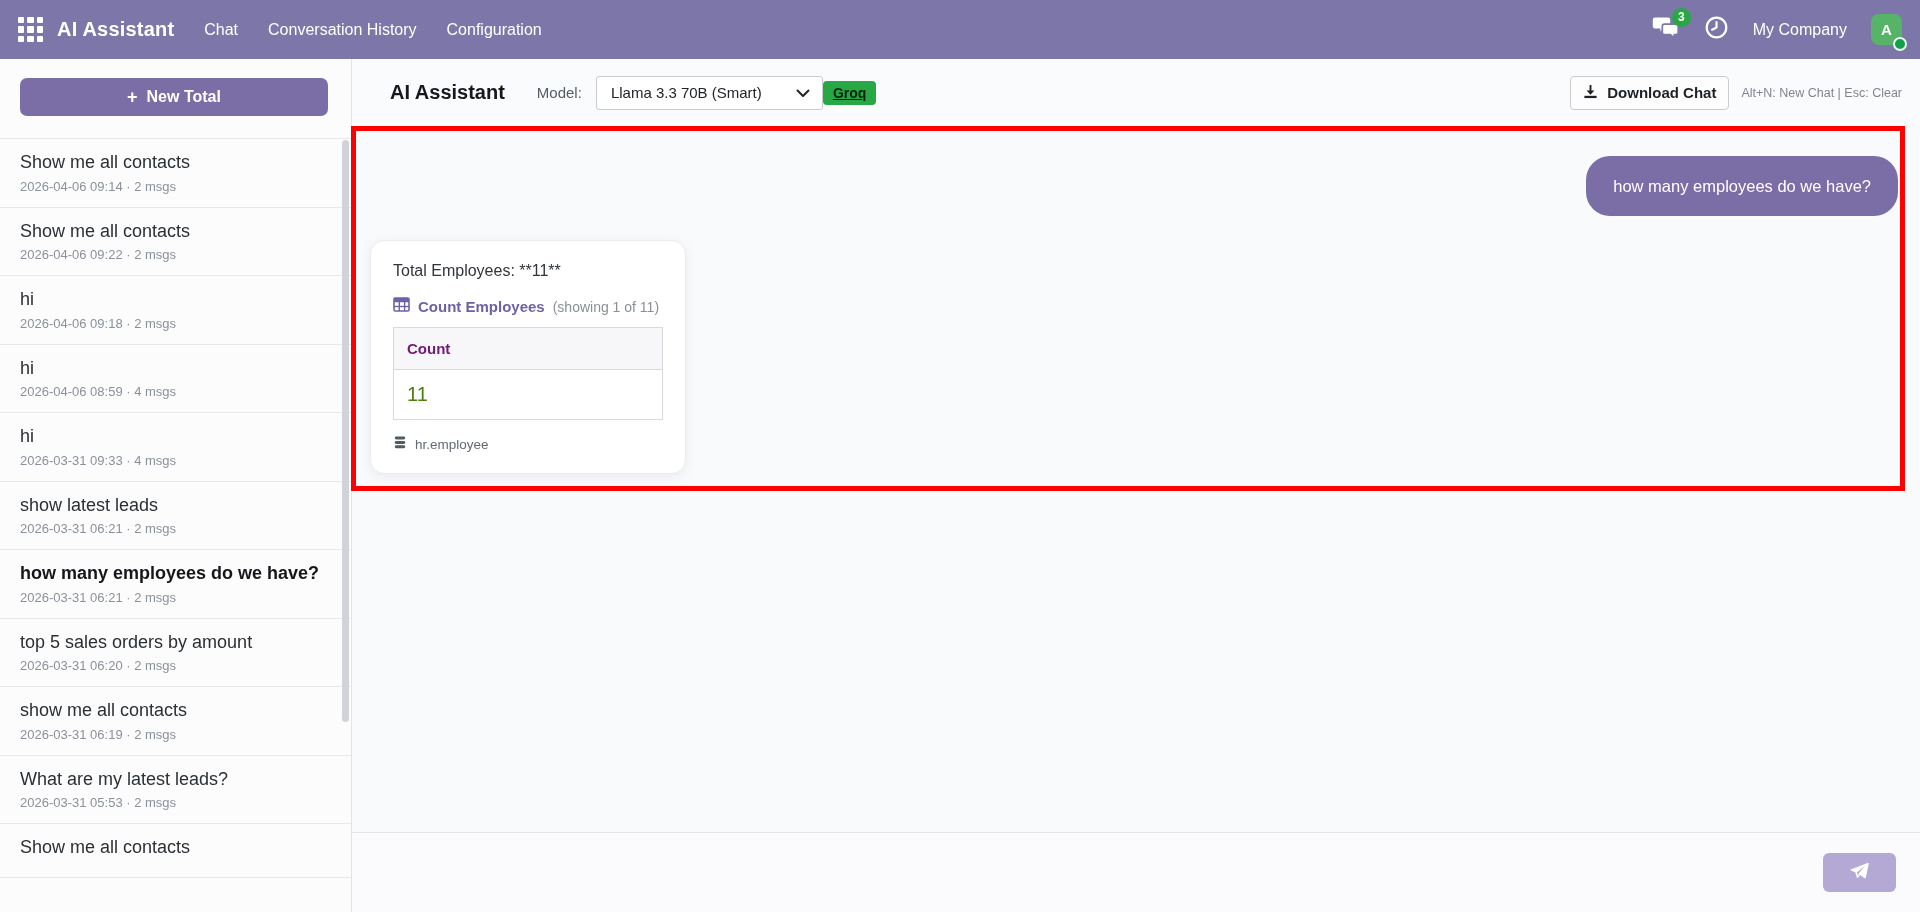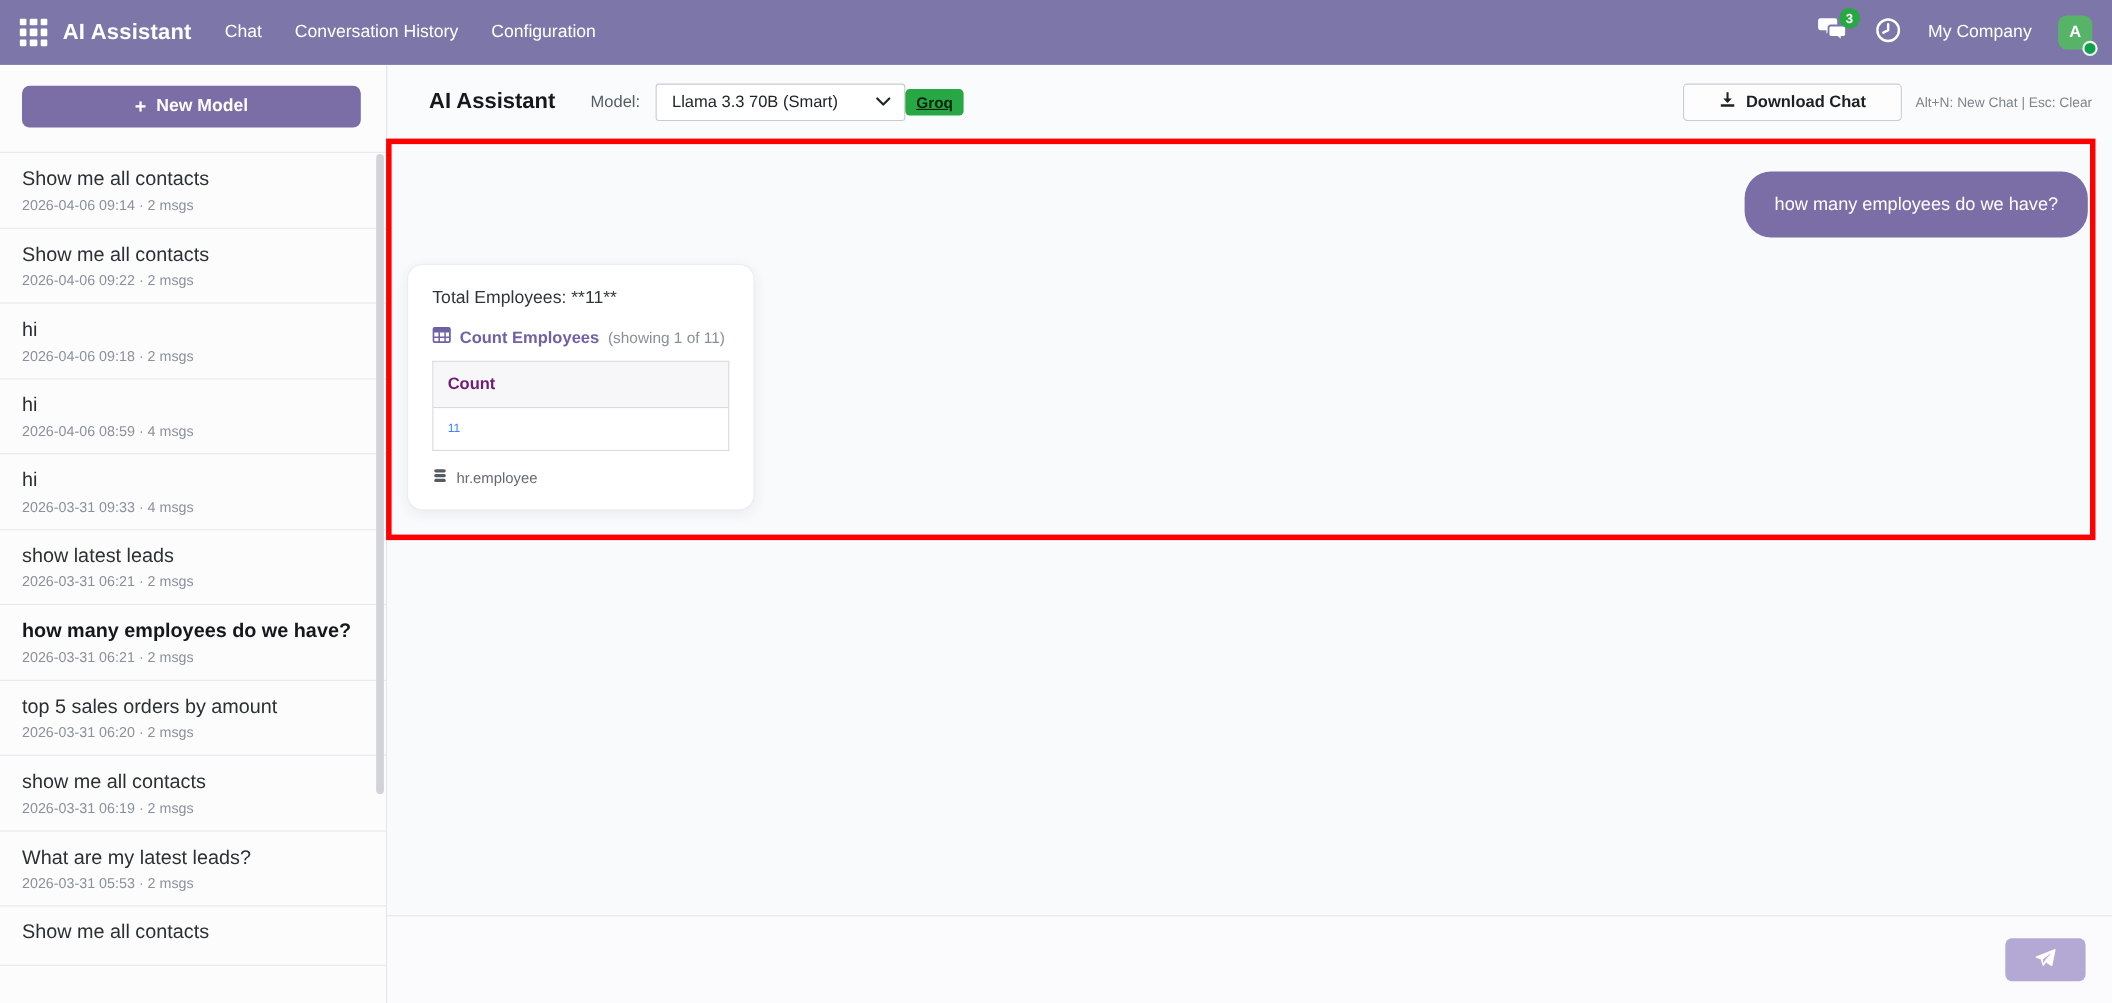--- a/index.html
+++ b/index.html
@@ -51,41 +51,41 @@
     display:flex; align-items:center; padding:0 18px 0 38px; }
   .main-title { font-size:20px; font-weight:700; color:#15181d; }
   .model-label { font-size:15px; color:#565c64; margin:0 14px 0 32px; }
   .model-select { width:227px; height:34px; background:#fff; border:1px solid #c9cbd0; border-radius:3px;
     display:flex; align-items:center; justify-content:space-between; padding:0 12px 0 14px;
     font-size:15px; color:#212529; cursor:pointer; }
   .provider-badge { background:var(--success-green); color:#04230d;
     font-size:14px; font-weight:700; padding:4px 10px; border-radius:4px;text-decoration:underline; }
   .header-right { margin-left:auto; display:flex; align-items:center; }
   .download-btn { height:34px; background:#fdfdfe; border:1px solid #caccd0; border-radius:4px;
-    font-family:inherit; display:flex; align-items:center; gap:9px; padding:0 32px;
+    font-family:inherit; display:flex; align-items:center; gap:9px; padding:0 12px;
     font-size:15px; font-weight:700; color:#1d2125; cursor:pointer; }
   .shortcut-hint { font-size:12.5px; color:#80858d; margin-left:12px; white-space:nowrap; }
 
   
   .chat-area { position:absolute; top:126px; left:352px; right:0; bottom:80px; background:#f9fafc; }
   .annotation-rect { position:absolute; left:351px; top:126px; width:1554px; height:365px;
     border:5px solid var(--annotation-red); pointer-events:none; z-index:10; }
   .user-bubble { position:absolute; top:156px; right:22px; background:var(--accent-purple); color:#fff;
     font-size:16.5px; padding:19px 27px; border-radius:24px; line-height:1.35; }
   .assistant-card { position:absolute; left:370px; top:240px; width:316px;
     background:#fff; border:1px solid #ececf1; border-radius:14px;
     box-shadow:0 3px 12px rgba(40,40,70,.07); padding:21px 22px 20px; }
   .card-text { font-size:16px; color:#2f353b; }
   .card-table-head { display:flex; align-items:center; gap:8px; margin-top:17px; }
   .card-table-title { font-size:15px; font-weight:700; color:#6e61a5; }
   .card-table-note { font-size:14px; color:#8a9098; }
   table.card-table { width:100%; border-collapse:collapse; margin-top:11px; border:1px solid #d9dade; background:#fff; }
   table.card-table th { background:#f7f7f9; border-bottom:1px solid #d9dade; text-align:left;
     padding:12px 13px; font-size:15px; color:#701a75; }
-  table.card-table td { padding:13px; font-size:11px; color:#3b82f6; }
+  table.card-table td { padding:13px; font-size:20px; color:#4d7c0f; }
   .card-source { display:flex; align-items:center; gap:8px; margin-top:15px; font-size:13.5px; color:#646a73; }
 
   
   .composer { position:absolute; left:352px; right:0; bottom:0; height:80px;
     border-top:1px solid #e3e5e9; background:#fbfbfd; }
   .composer-input { position:absolute; left:18px; top:20px; width:1442px; height:39px;
     background:#fff; border:1px solid #d8dade; border-radius:3px; padding:0 14px;
     font-family:inherit; font-size:16px; color:#212529; outline:none; }
   .composer-input::placeholder { color:#a9aeb9; }
   .send-btn { position:absolute; left:1471px; top:20px; width:73px; height:39px;
@@ -135,21 +135,21 @@
     <div class="avatar">
       <span>A</span>
       <span class="status-dot"></span>
     </div>
   </div>
 </header>
 
 <aside class="sidebar">
   <button class="new-chat-btn">
     <span class="plus-glyph">+</span>
-    <span>New Model</span>
+    <span>New Total</span>
   </button>
   <div class="conv-list" id="conv-list">
   <div class="conv-item">
     <div class="conv-title">Show me all contacts</div>
     <div class="conv-meta">2026-04-06 09:14 · 2 msgs</div>
   </div>
 
   <div class="conv-item">
     <div class="conv-title">Show me all contacts</div>
     <div class="conv-meta">2026-04-06 09:22 · 2 msgs</div>

